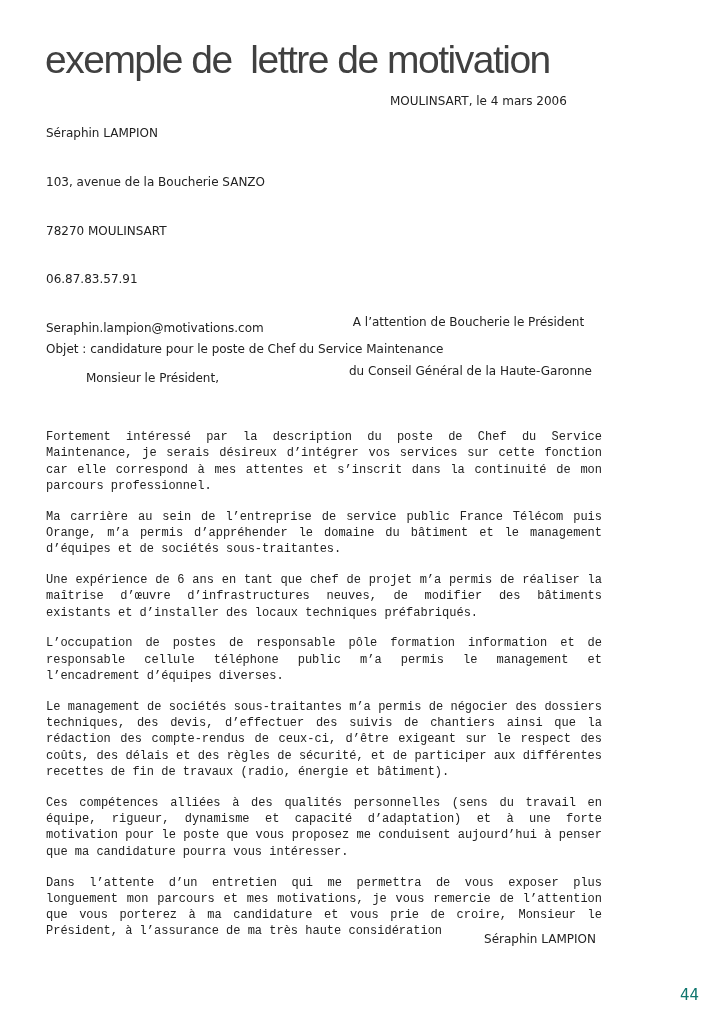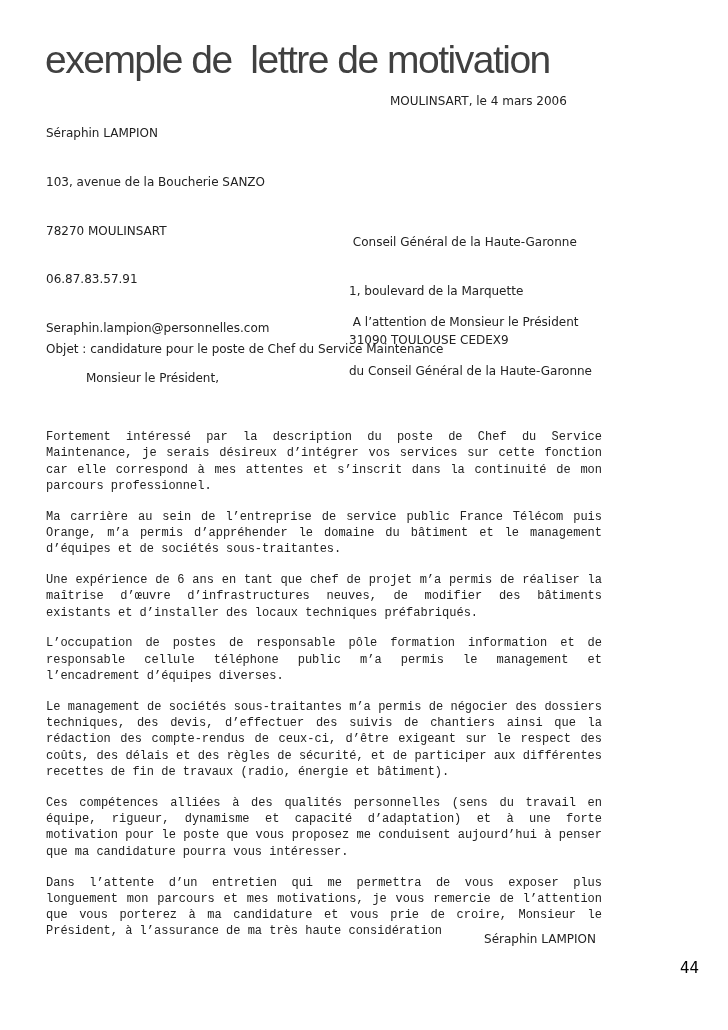--- a/index.html
+++ b/index.html
@@ -86,50 +86,45 @@
     position: absolute;
     left: 46px;
     top: 931px;
     width: 550px;
     text-align: right;
     line-height: 16.2px;
   }
   .pagenum {
     position: absolute;
     right: 29px;
-    top: 959px;
+    top: 986px;
     font-size: 15px;
-    color: #000000;
+    color: #0f766e;
   }
 </style>
 </head>
 <body>
 
 <div class="page">
 
   <h1 class="title">exemple de  lettre de motivation</h1>
 
   <div class="sender">
     <div>Séraphin LAMPION</div>
     <div>103, avenue de la Boucherie SANZO</div>
     <div>78270 MOULINSART</div>
     <div>06.87.83.57.91</div>
-    <div>Seraphin.lampion@personnelles.com</div>
+    <div>Seraphin.lampion@motivations.com</div>
   </div>
 
   <div class="dateline">MOULINSART, le 4 mars 2006</div>
 
-  <div class="recipient">
-    <div> Conseil Général de la Haute-Garonne</div>
-    <div>1, boulevard de la Marquette</div>
-    <div>31090 TOULOUSE CEDEX9</div>
-  </div>
 
   <div class="attention">
-    <div> A l’attention de Monsieur le Président</div>
+    <div> A l’attention de Boucherie le Président</div>
     <div>du Conseil Général de la Haute-Garonne</div>
   </div>
 
   <div class="subject">Objet : candidature pour le poste de Chef du Service Maintenance</div>
 
   <div class="salutation">Monsieur le Président,</div>
 
   <div class="body">
     <p>Fortement intéressé par la description du poste de Chef du Service Maintenance, je serais désireux d’intégrer vos services sur cette fonction car elle correspond à mes attentes et s’inscrit dans la continuité de mon parcours professionnel.</p>
     <p>Ma carrière au sein de l’entreprise de service public France Télécom puis Orange, m’a permis d’appréhender le domaine du bâtiment et le management d’équipes et de sociétés sous-traitantes.</p>

